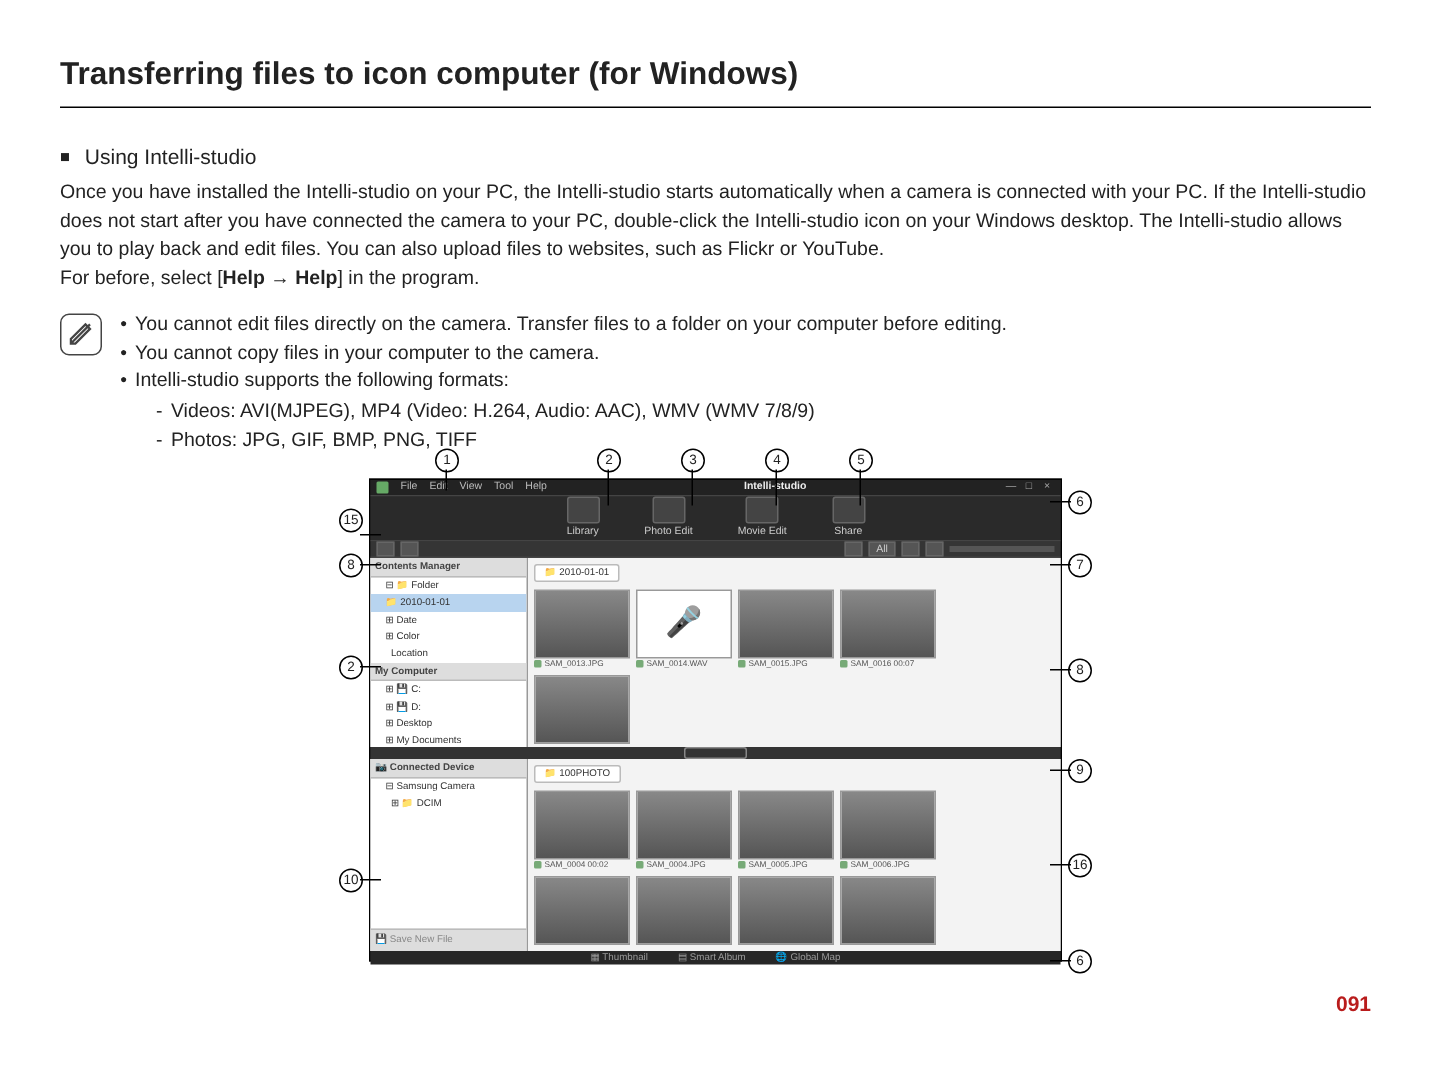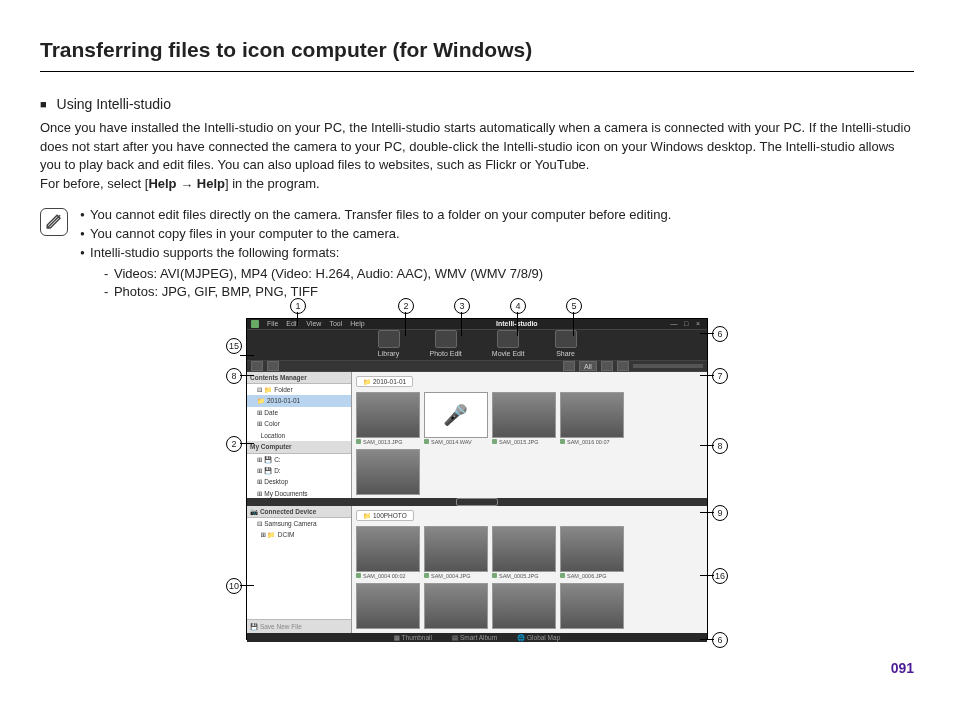--- a/index.html
+++ b/index.html
@@ -151,21 +151,21 @@
     border: 1px solid #000;
     border-radius: 50%;
     background: #fff;
     display: flex; align-items: center; justify-content: center;
     font-size: 9px;
   }
   .callout-line { position: absolute; background: #000; }
 
   .page-num {
     text-align: right;
-    color: #4c1d95;
+    color: #b91c1c;
     font-weight: bold;
     font-size: 14px;
     margin-top: 18px;
   }
 </style>
 </head>
 <body>
 
 <div class="page-title">Transferring files to icon computer (for Windows)</div>
 

